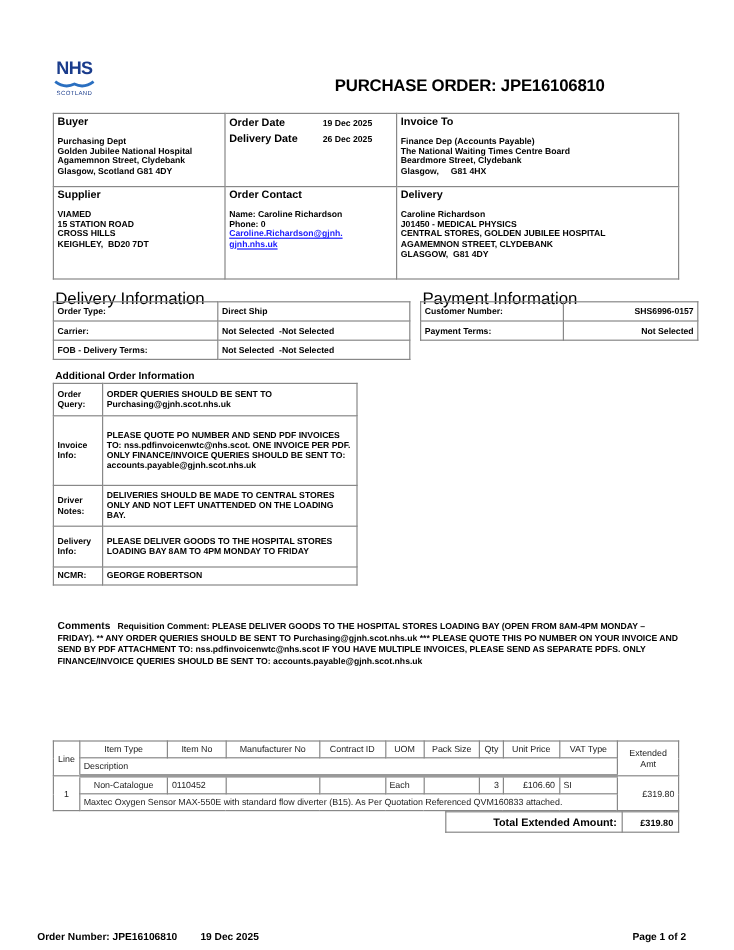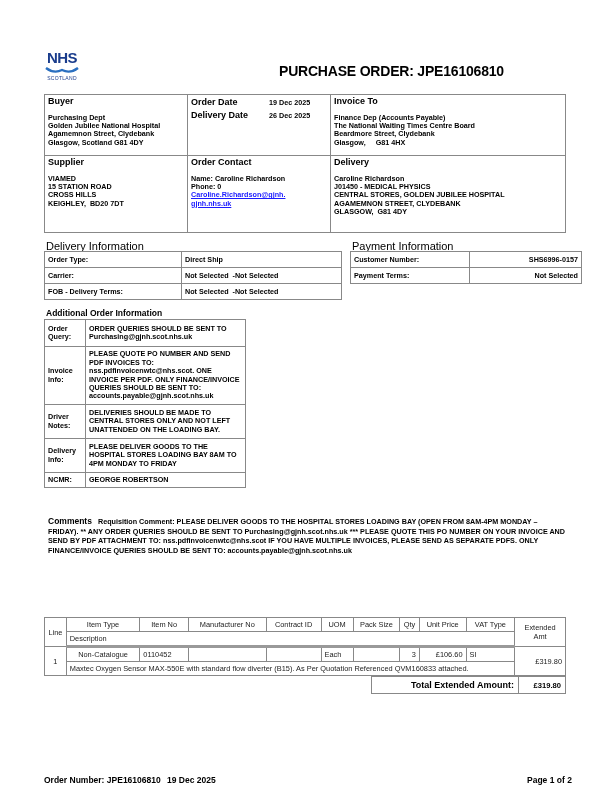--- a/index.html
+++ b/index.html
@@ -14,25 +14,25 @@
   table { border-collapse:collapse; }
   .top { left:44px; top:94px; width:522px; border:1.5px solid #888; }
   .top td { border:1.5px solid #888; vertical-align:top; font-size:7.2px; line-height:8.2px; padding:1px 3px; }
   .top .hd { font-weight:bold; font-size:9px; line-height:11px; display:block; margin-bottom:7px; }
   .top .addr { font-weight:bold; font-size:7.2px; }
   .odrow { display:flex; font-weight:bold; font-size:9px; line-height:13px; }
   .odrow .lbl { width:78px; }
   .odrow .val { font-size:7.2px; }
   a.link { color:#1a1aff; text-decoration:underline; font-weight:bold; }
 
-  .sect { font-size:11px; }
+  .sect { font-size:14px; }
   .info { border:1.5px solid #888; }
   .info td { border:1.5px solid #888; font-size:7.2px; font-weight:bold; padding:2px 3px; height:11px; }
 
-  .add { left:44px; top:319px; width:202px; }
+  .add { left:44px; top:319px; width:254px; }
   .add td { border:1.5px solid #888; font-size:7.2px; font-weight:bold; line-height:8.4px; padding:1px 3px; vertical-align:middle; }
   .add td.k { width:34px; }
 
   .comments { left:48px; top:517px; width:520px; font-size:7.2px; font-weight:bold; line-height:9.5px; }
   .comments .lbl { font-size:8.5px; }
 
   .items { left:44px; top:617px; width:522px; }
   .items td { border:1px solid #888; font-size:7.4px; padding:1px 3px; text-align:center; height:11px; color:#222; }
   .items td.left { text-align:left; }
   .items td.right { text-align:right; }
@@ -226,15 +226,15 @@
 
 <table class="abs total">
   <tbody>
       <tr>
     <td style="width:138px">Total Extended Amount:</td>
     <td class="amt">£319.80</td>
   </tr>
 </tbody>
   </table>
 
-<div class="abs footer" style="left:44px;">Order Number: JPE16106810</div>
+<div class="abs footer" style="left:31px;">Order Number: JPE16106810</div>
 <div class="abs footer" style="left:167px;">19 Dec 2025</div>
 <div class="abs footer" style="left:527px;">Page 1 of 2</div>
 
 </body></html>

